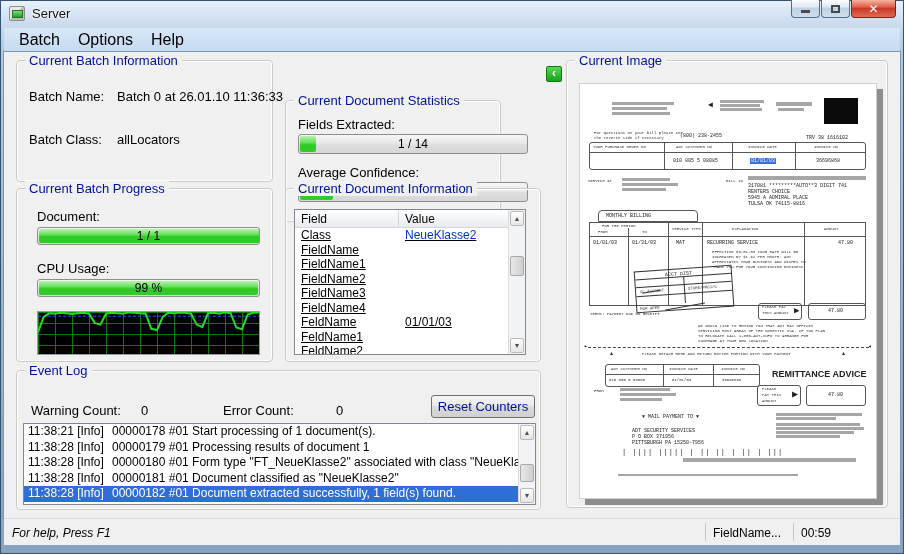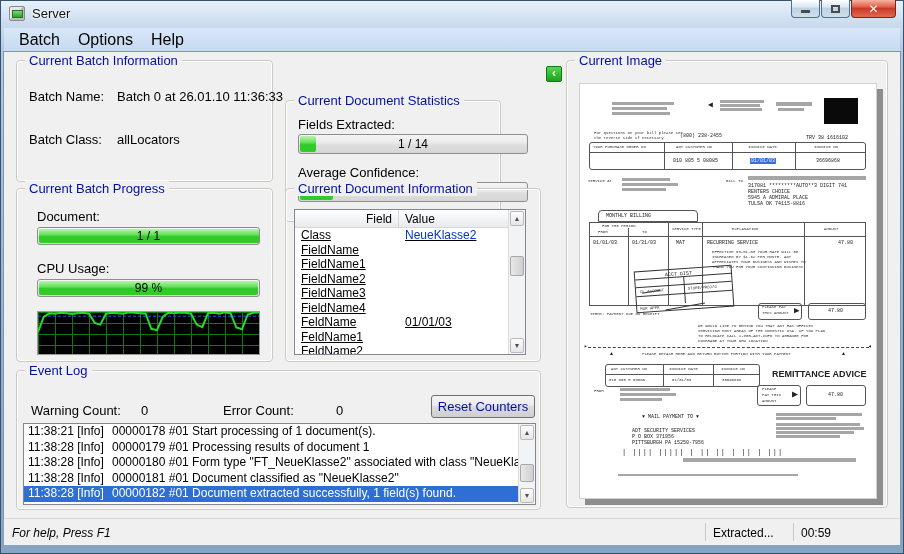--- a/index.html
+++ b/index.html
@@ -53,21 +53,21 @@
     border:1px solid #9a9a9a; background:
       repeating-linear-gradient(90deg,#0c7a0c 0 1px,transparent 1px 17px),
       repeating-linear-gradient(180deg,#0c7a0c 0 1px,transparent 1px 11px),
       #000; }
   
   #fields-table { position:absolute; left:8px; top:20px; width:232px; height:146px;
     border:1px solid #828790; background:#fff; overflow:hidden; }
   .tbl-header { position:absolute; left:0; top:0; right:17px; height:18px;
     background:linear-gradient(180deg,#ffffff,#f2f3f5 60%,#e8eaed); border-bottom:1px solid #d5d7da;
     display:flex; }
-  .tbl-header span { padding:2px 6px; font-size:12px;text-align:right; }
+  .tbl-header span { padding:2px 6px; font-size:12px; }
   .tbl-header .h1 { width:104px; border-right:1px solid #d5d7da; }
   .tbl-rows { position:absolute; left:0; top:18px; right:17px; bottom:0; overflow:hidden;text-decoration:underline; }
   .tbl-row { height:14.5px; display:flex; font-size:12px; }
   .tbl-row .c1 { width:104px; padding:0 6px; }
   .tbl-row .c2 { padding:0 6px; }
   .v-blue { color:#0033cc; }
   
   .vscroll { position:absolute; top:0; bottom:0; right:0; width:17px; background:#f2f3f5;
     border-left:1px solid #dcdcdc; }
   .sb-arrow { position:absolute; left:1px; right:1px; height:15px; display:flex; align-items:center;
@@ -414,17 +414,17 @@
         <span class="t" style="left:42px;top:364px;font-size:7px;letter-spacing:1px;">| |||| ||||| | || || | || | |||</span>
         <div class="smudge" style="left:103px;top:374px;width:173px;height:4px;"></div>
         <div class="smudge" style="left:38px;top:390px;width:180px;height:2px;"></div>
       </div>
     </div>
   </div>
 
   <div id="statusbar">
     <span class="sect" style="left:2px;font-style:italic;">For help, Press F1</span>
     <span class="sect-div" style="left:701px;"></span>
-    <span class="sect" style="left:703px;">Extracted...</span>
+    <span class="sect" style="left:703px;">FieldName...</span>
     <span class="sect-div" style="left:789px;"></span>
     <span class="sect" style="left:791px;">00:59</span>
   </div>
 </div>
 
 </body></html>

